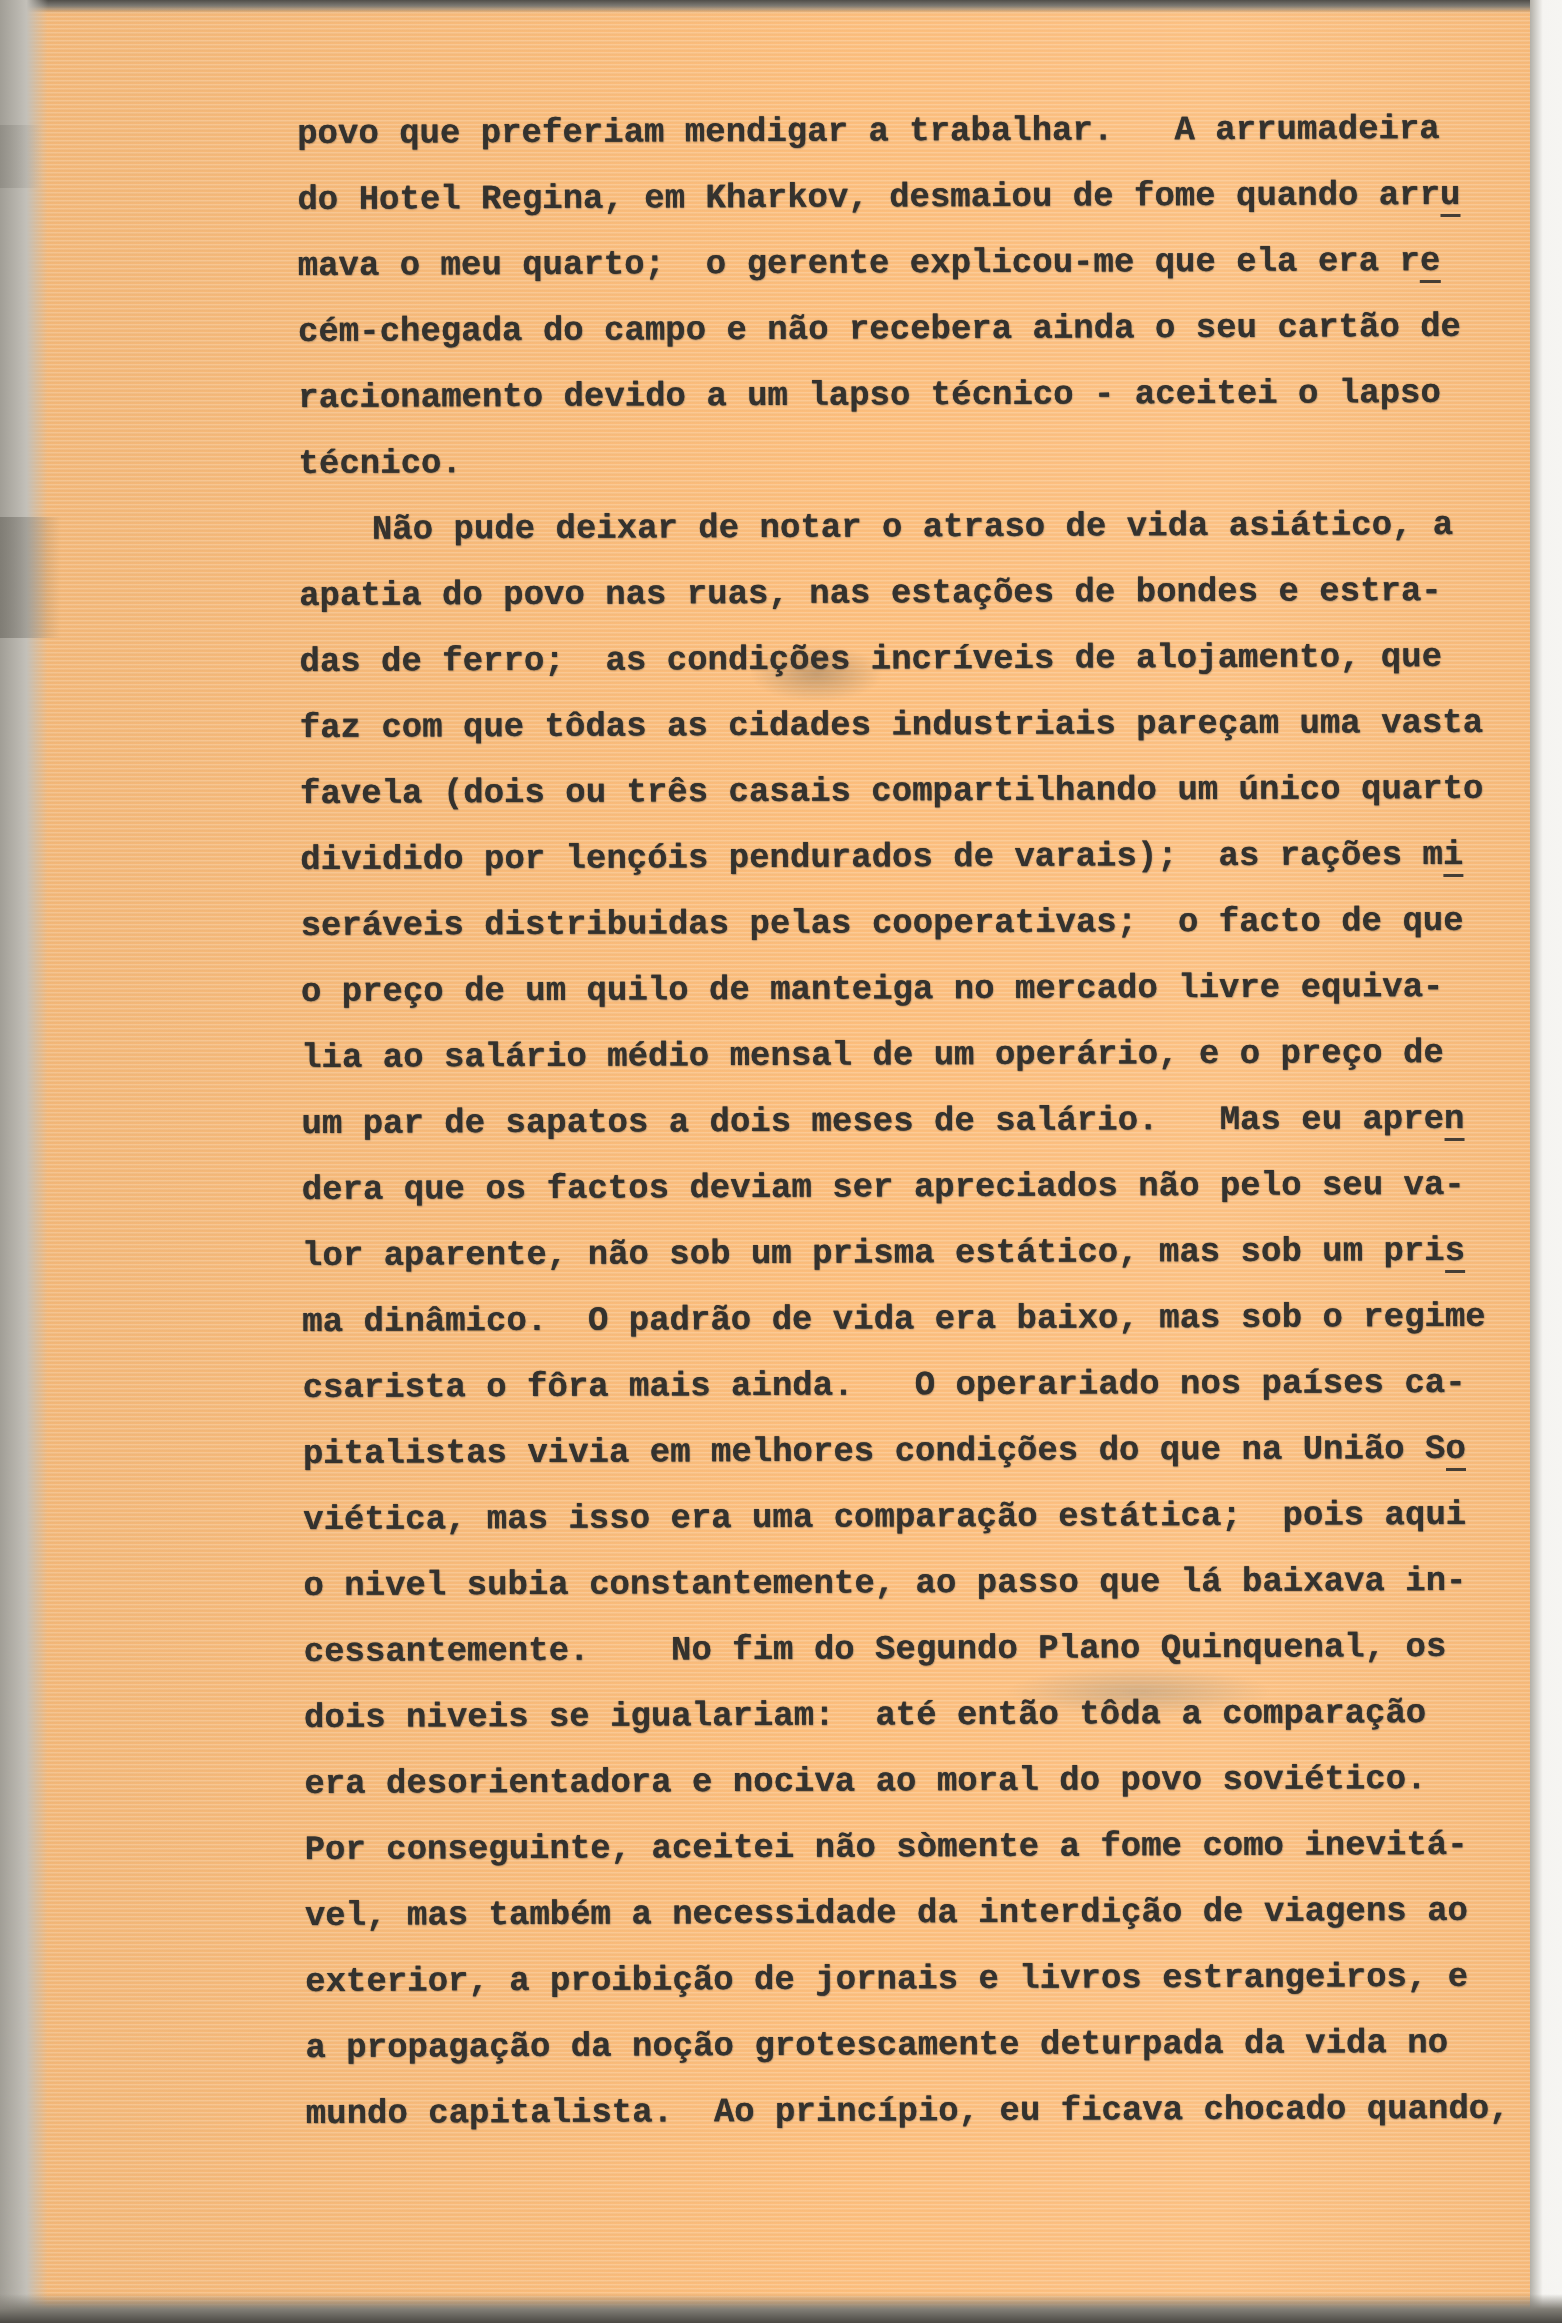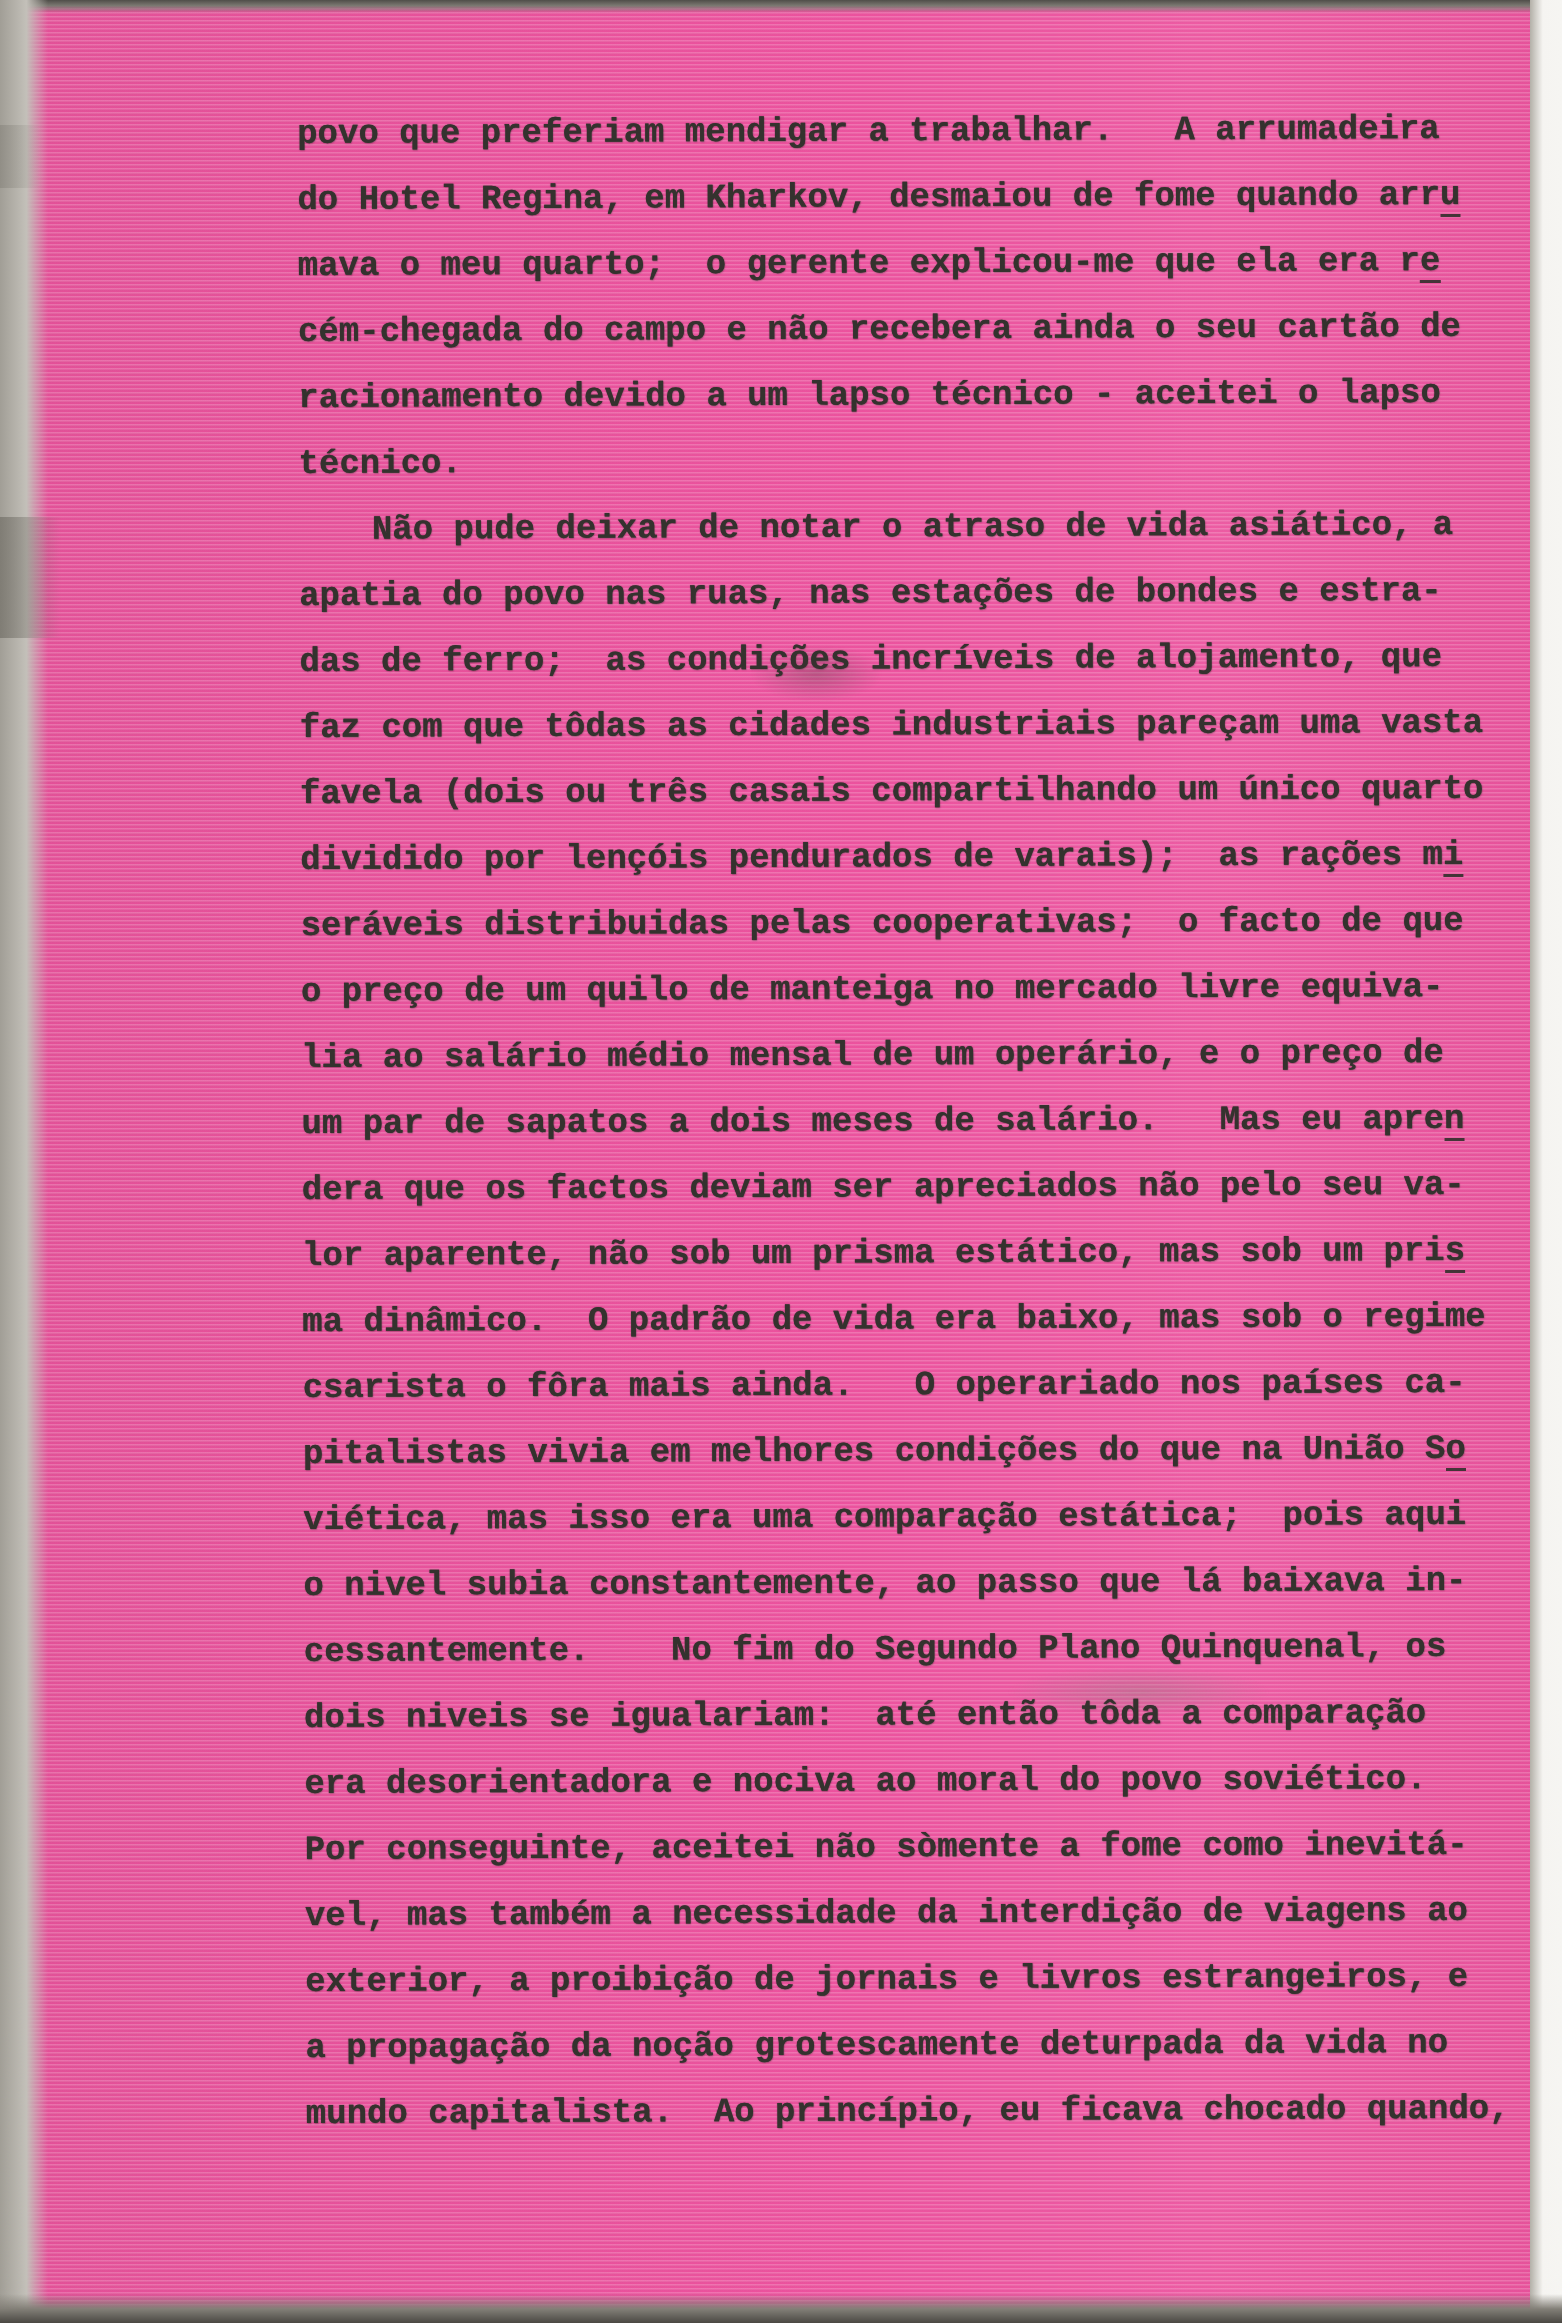--- a/index.html
+++ b/index.html
@@ -5,21 +5,21 @@
   html, body {
     margin: 0;
     padding: 0;
     background: #b9b6af;
     font-family: "Liberation Mono", "DejaVu Sans Mono", monospace;
   }
   .page {
     position: relative;
     width: 1562px;
     height: 2324px;
-    background: #ec4899;
+    background: #fdba74;
     overflow: hidden;
   }
   
   .texture {
     position: absolute;
     inset: 0;
     background:
       repeating-linear-gradient(180deg,
         rgba(252,252,250,0.20) 0px, rgba(252,252,250,0.20) 1px,
         rgba(147,144,136,0.07) 2px, rgba(214,211,203,0) 3px, rgba(214,211,203,0) 4px),

